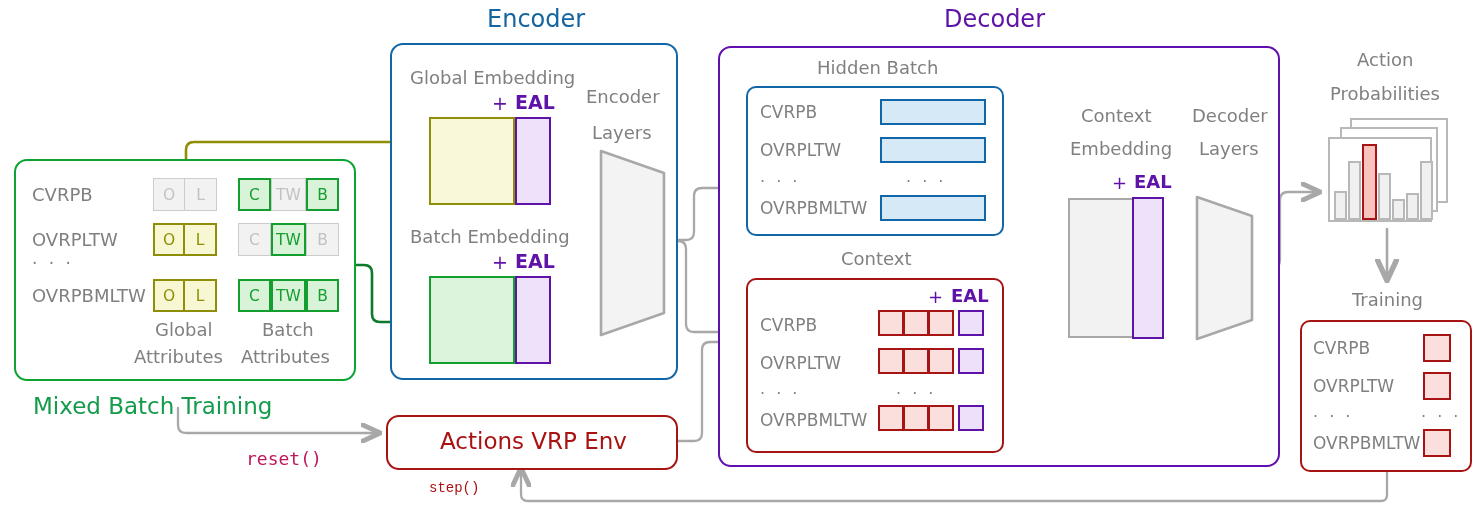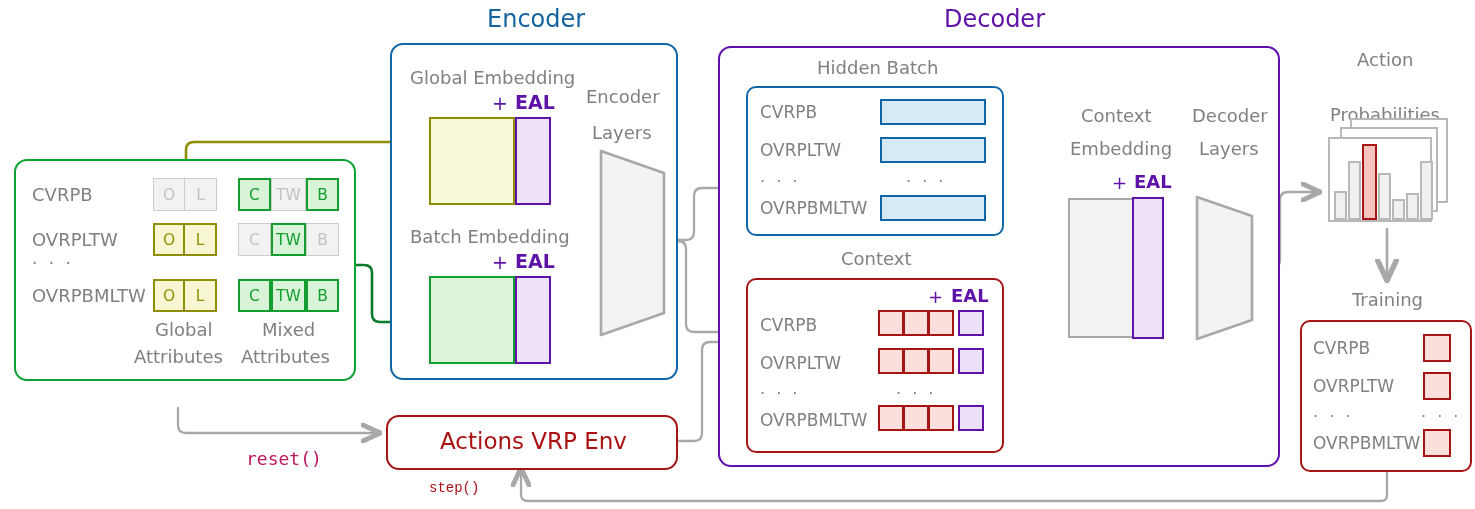--- a/index.html
+++ b/index.html
@@ -140,23 +140,24 @@
     <div class="cell off" style="width:33px;height:33px;">B</div>
   </div>
   <div class="cellrow" style="left:238px;top:279px;">
     <div class="cell green-on" style="width:33px;height:33px;">C</div>
     <div class="cell green-on" style="width:35px;height:33px;">TW</div>
     <div class="cell green-on" style="width:33px;height:33px;">B</div>
   </div>
 
   <div class="lbl c-gray" style="left:155px;top:321px;font-size:18px;text-align:center;">Global</div>
   <div class="lbl c-gray" style="left:134px;top:348px;font-size:18px;">Attributes</div>
-  <div class="lbl c-gray" style="left:262px;top:321px;font-size:18px;">Mixed</div>
+  <div class="lbl c-gray" style="left:262px;top:321px;font-size:18px;">Batch</div>
   <div class="lbl c-gray" style="left:241px;top:348px;font-size:18px;">Attributes</div>
 
+  <div class="lbl c-green" style="left:33px;top:395px;font-size:23px;">Mixed Batch Training</div>
 
   <div class="lbl c-blue" style="left:487px;top:7px;font-size:24px;">Encoder</div>
   <div class="box box-blue" style="left:390px;top:43px;width:288px;height:337px;"></div>
 
   <div class="lbl c-gray" style="left:410px;top:69px;font-size:18px;">Global Embedding</div>
   <div class="lbl c-purple" style="left:492px;top:94px;font-size:19px;">+</div>
   <div class="lbl c-purple" style="left:515px;top:93px;font-size:19px;font-weight:bold;">EAL</div>
 
   <div class="embed olive" style="left:429px;top:117px;width:86px;height:88px;"></div>
   <div class="embed eal" style="left:515px;top:117px;width:36px;height:88px;"></div>
@@ -229,21 +230,21 @@
   <div class="embed eal" style="left:1132px;top:197px;width:32px;height:142px;"></div>
 
   <div class="lbl c-gray" style="left:1192px;top:107px;font-size:18px;">Decoder</div>
   <div class="lbl c-gray" style="left:1199px;top:140px;font-size:18px;">Layers</div>
 
   <svg class="abs" style="left:1194px;top:194px;width:64px;height:148px;overflow:visible;">
     <polygon points="3,3 58,22 58,126 3,145" fill="#f3f3f3" stroke="#a8a8a8" stroke-width="2.6" stroke-linejoin="round"></polygon>
   </svg>
 
   <div class="lbl c-gray" style="left:1357px;top:51px;font-size:18px;">Action</div>
-  <div class="lbl c-gray" style="left:1330px;top:85px;font-size:18px;margin-top:21px;">Probabilities</div>
+  <div class="lbl c-gray" style="left:1330px;top:85px;font-size:18px;">Probabilities</div>
 
   <div class="abs" style="left:1350px;top:118px;width:98px;height:85px;border:2.2px solid #b8b8b8;background:#ffffff;box-sizing:border-box;"></div>
   <div class="abs" style="left:1340px;top:127px;width:98px;height:85px;border:2.2px solid #b8b8b8;background:#ffffff;box-sizing:border-box;"></div>
   <div class="abs" style="left:1328px;top:137px;width:104px;height:85px;border:2.2px solid #b8b8b8;background:#ffffff;box-sizing:border-box;"></div>
 
   <div class="pbar" style="left:1334px;top:191px;width:13px;height:29px;"></div>
   <div class="pbar" style="left:1348px;top:161px;width:13px;height:59px;"></div>
   <div class="pbar sel" style="left:1362px;top:144px;width:15px;height:76px;"></div>
   <div class="pbar" style="left:1378px;top:173px;width:13px;height:47px;"></div>
   <div class="pbar" style="left:1392px;top:199px;width:13px;height:21px;"></div>

